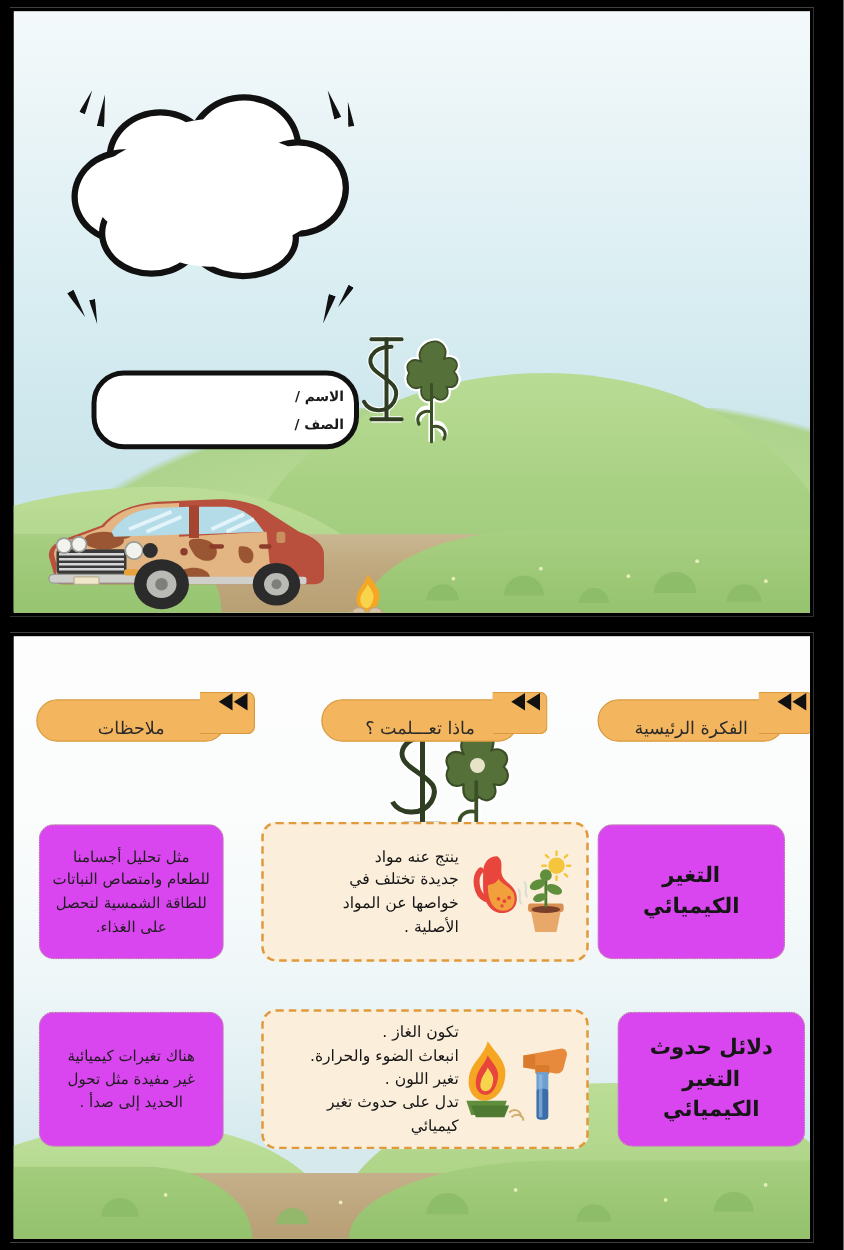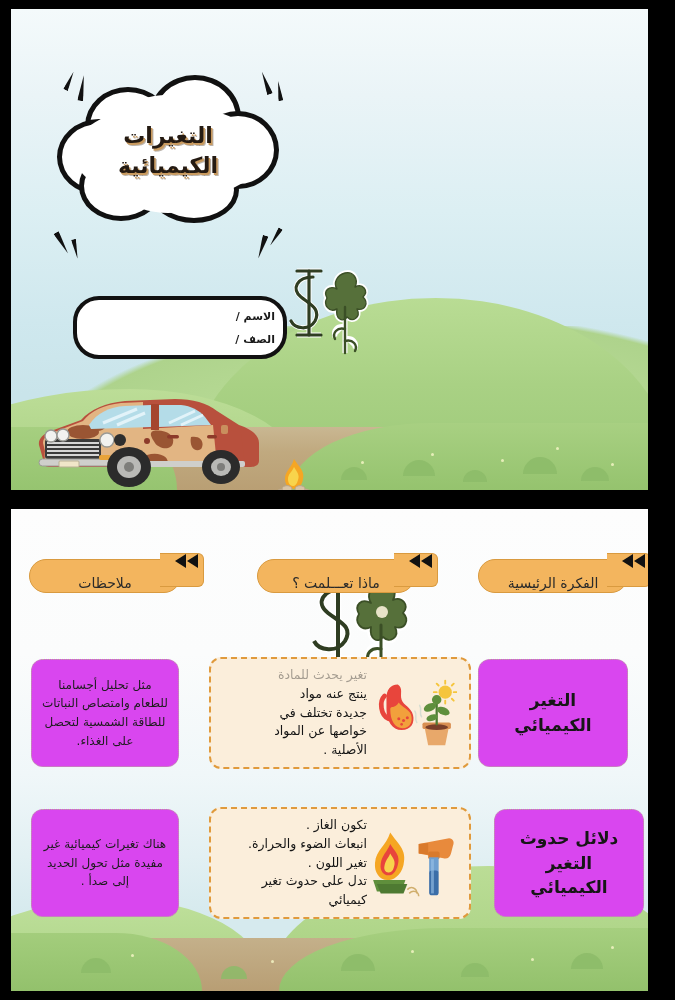--- a/index.html
+++ b/index.html
@@ -363,24 +363,20 @@
       <div class="cloud-shape" style="left:22px;  top:-2px;  width:86px;  height:78px;"></div>
       <div class="cloud-shape" style="left:86px;  top:-14px; width:92px;  height:86px;"></div>
       <div class="cloud-shape" style="left:-6px;  top:30px;  width:84px;  height:76px;"></div>
       <div class="cloud-shape" style="left:134px; top:22px;  width:82px;  height:78px;"></div>
       <div class="cloud-shape" style="left:16px;  top:62px;  width:84px;  height:70px;"></div>
       <div class="cloud-shape" style="left:86px;  top:68px;  width:90px;  height:66px;"></div>
 
       <div style="position:absolute;left:10px;top:16px;width:190px;height:96px;background:#fff;border-radius:50%;z-index:4;"></div>
       <div style="position:absolute;left:34px;top:6px;width:142px;height:118px;background:#fff;border-radius:50%;z-index:4;"></div>
 
-      <div id="title-text">
-        <div>التغيرات</div>
-        <div>الكيميائية</div>
-      </div>
     </div>
 
     <div class="spark" style="left:56px; top:62px;  width:5px;  height:20px; transform:rotate(24deg);  clip-path:polygon(50% 0,100% 100%,0 100%);"></div>
     <div class="spark" style="left:68px; top:66px;  width:6px;  height:26px; transform:rotate(8deg);   clip-path:polygon(50% 0,100% 100%,0 100%);"></div>
     <div class="spark" style="left:252px;top:62px;  width:6px;  height:24px; transform:rotate(-20deg); clip-path:polygon(50% 0,100% 100%,0 100%);"></div>
     <div class="spark" style="left:266px;top:72px;  width:5px;  height:20px; transform:rotate(-8deg);  clip-path:polygon(50% 0,100% 100%,0 100%);"></div>
     <div class="spark" style="left:48px; top:222px; width:6px;  height:24px; transform:rotate(150deg); clip-path:polygon(50% 0,100% 100%,0 100%);"></div>
     <div class="spark" style="left:62px; top:230px; width:5px;  height:20px; transform:rotate(168deg); clip-path:polygon(50% 0,100% 100%,0 100%);"></div>
     <div class="spark" style="left:248px;top:226px; width:6px;  height:24px; transform:rotate(198deg); clip-path:polygon(50% 0,100% 100%,0 100%);"></div>
     <div class="spark" style="left:262px;top:218px; width:5px;  height:20px; transform:rotate(212deg); clip-path:polygon(50% 0,100% 100%,0 100%);"></div>
@@ -594,21 +590,20 @@
             <ellipse cx="66" cy="43" rx="6" ry="3.4" transform="rotate(-18 66 43)"></ellipse>
             <ellipse cx="71" cy="24" rx="5" ry="5"></ellipse>
           </g>
           <g stroke="#cfd9cf" stroke-width="1.6" fill="none" opacity=".8" stroke-linecap="round">
             <path d="M55 42 C52 38 56 34 53 30"></path>
             <path d="M50 48 C47 44 51 40 48 36"></path>
           </g>
         </svg>
       </div>
       <div class="card-body-rtl" id="wl1">
-          <div class="occluded">تغير يحدث للمادة</div>
           <div>ينتج عنه مواد</div>
           <div>جديدة تختلف في</div>
           <div>خواصها عن المواد</div>
           <div>الأصلية .</div>
         </div>
     </div>
 
     <div class="card card-dashed" id="card-learn-2">
       <div class="card-illus">
         <svg viewBox="0 0 92 80" width="88" height="76">
@@ -638,21 +633,21 @@
           <div>تغير اللون .</div>
           <div>تدل على حدوث تغير</div>
           <div>كيميائي</div>
         </div>
     </div>
 
     <div class="card card-solid" id="card-notes-1">
       <div class="card-body" style="padding:0 10px;">مثل تحليل أجسامنا للطعام وامتصاص النباتات للطاقة الشمسية لتحصل على الغذاء.</div>
     </div>
     <div class="card card-solid" id="card-notes-2">
-      <div class="card-body" style="padding:0 10px;">هناك تغيرات كيميائية غير مفيدة مثل تحول الحديد إلى صدأ .</div>
+      <div class="card-body" style="padding:0 20px;">هناك تغيرات كيميائية غير مفيدة مثل تحول الحديد إلى صدأ .</div>
     </div>
 
     <svg class="watermark" id="wm-content" viewBox="0 0 110 120">
       <g stroke="#ffffff" stroke-width="7" fill="none">
         <path d="M42 20 C22 20 14 34 27 44 C40 54 52 58 44 72 C36 84 18 82 13 72"></path>
         <line x1="37" y1="12" x2="37" y2="90"></line>
         <line x1="22" y1="12" x2="52" y2="12"></line>
         <line x1="22" y1="90" x2="52" y2="90"></line>
       </g>
       <g stroke="#2f3d22" stroke-width="4" fill="none">

